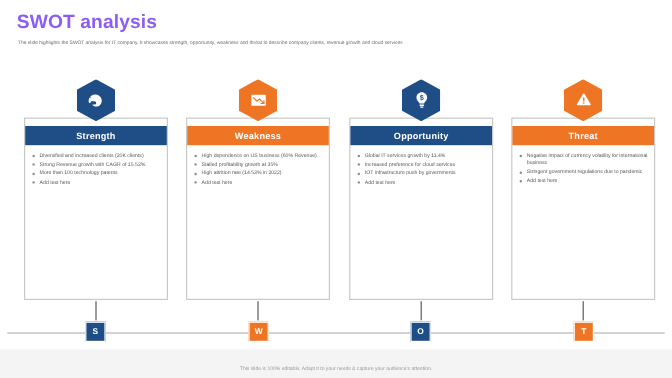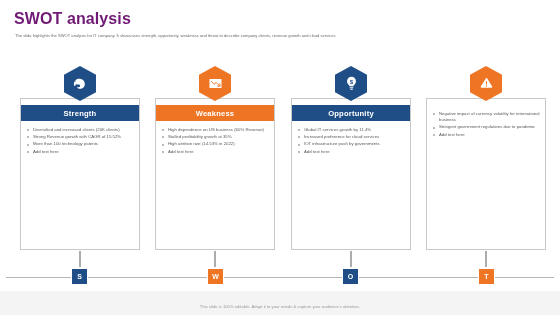--- a/index.html
+++ b/index.html
@@ -16,21 +16,21 @@
     color: #404040;
   }
 
   
   .slide-title {
     position: absolute;
     left: 14px;
     top: 10px;
     font-size: 16px;
     font-weight: bold;
-    color: #701a75;
+    color: #8b5cf6;
     letter-spacing: 0.1px;
     white-space: nowrap;
   }
   .slide-subtitle {
     position: absolute;
     left: 15px;
     top: 33px;
     width: 530px;
     font-size: 4.1px;
     line-height: 6px;
@@ -257,20 +257,21 @@
     <div class="hex-wrap">
       <div class="hex" style="background:#EE7523">
         <svg width="17" height="17" viewBox="0 0 24 24">
           <path fill="#ffffff" d="M12 4.2c.4 0 .8.2 1 .6l7 11.6c.4.7-.1 1.6-1 1.6H5c-.9 0-1.4-.9-1-1.6l7-11.6c.2-.4.6-.6 1-.6z"></path>
           <rect x="11.2" y="8.6" width="1.6" height="5" rx="0.8" fill="#EE7523"></rect>
           <circle cx="12" cy="15.4" r="0.95" fill="#EE7523"></circle>
         </svg>
       </div>
     </div>
     <div class="card">
+      <div class="card-head" style="background:#EE7523">Threat</div>
       <ul class="bullets">
         <li>Negative impact of currency volatility for international business</li>
         <li>Stringent government regulations due to pandemic</li>
         <li>Add text here</li>
       </ul>
       <div class="stem"></div>
     </div>
   </div>
 
 </div>

